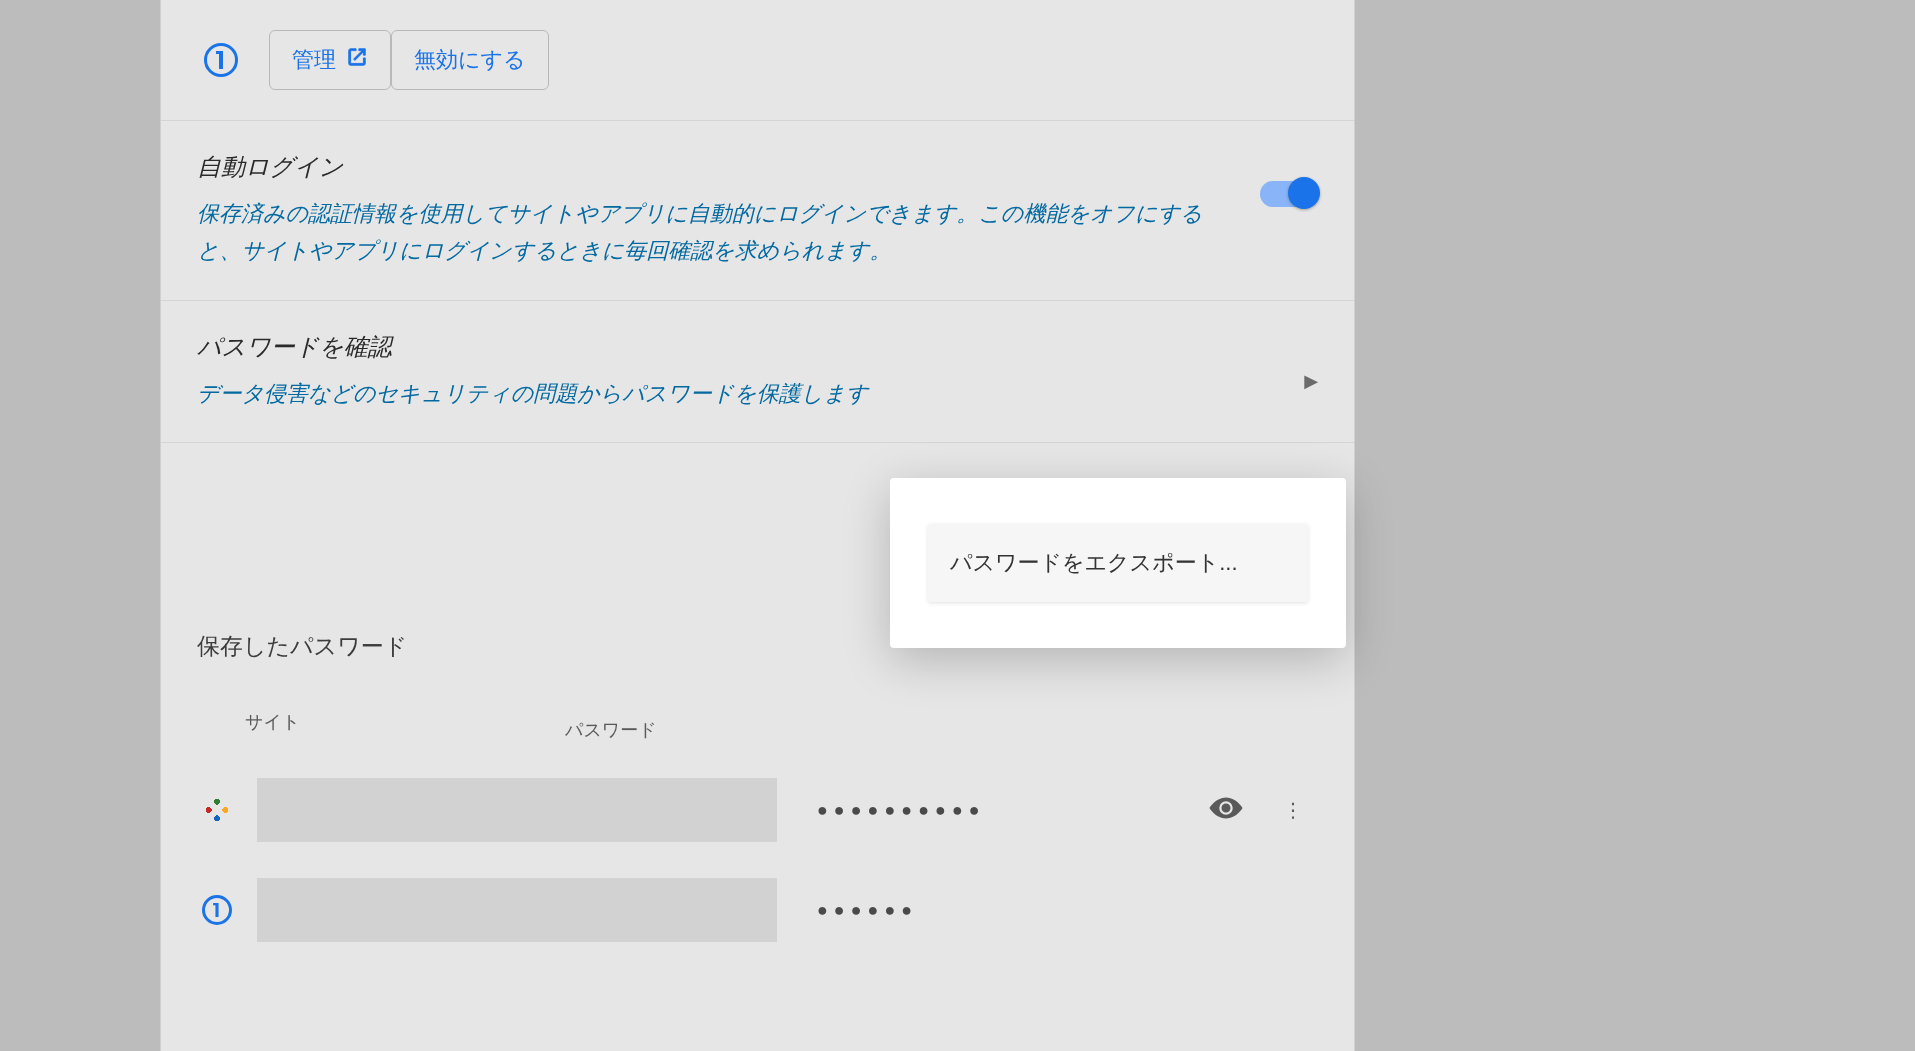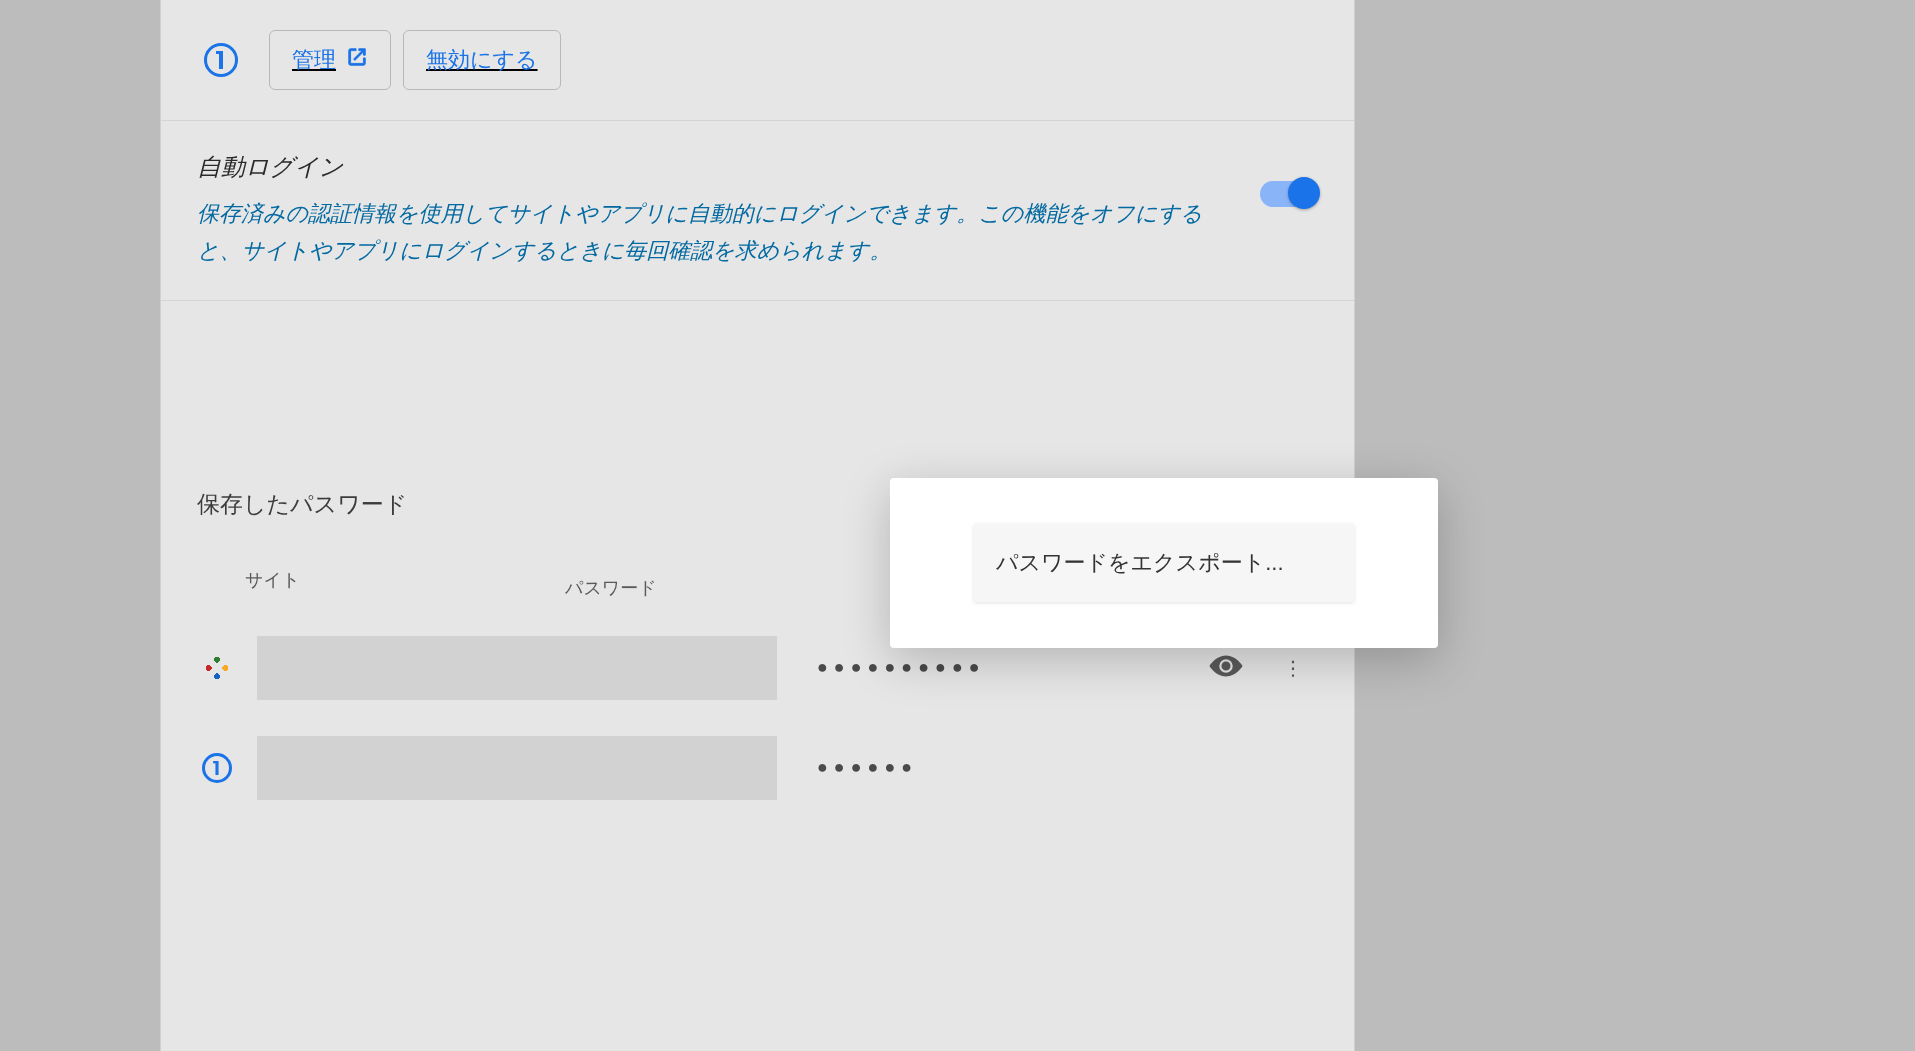--- a/index.html
+++ b/index.html
@@ -51,22 +51,20 @@
       background: #e6e6e6;
     }
     .ext-text {
       flex: 1;
       font-size: 23px;
       color: #3c3c3c;
       line-height: 1.6;
     }
     .ext-actions {
       display: flex;
-      gap: 12px;
-      text-decoration: underline;
     }
     .btn {
       border: 1px solid #b8b8b8;
       background: #e6e6e6;
       padding: 14px 22px;
       border-radius: 6px;
       font-size: 22px;
       color: #1a73e8;
       cursor: pointer;
       display: inline-flex;
@@ -208,21 +206,21 @@
       width: 50px;
       text-align: center;
       cursor: pointer;
       color: #5a5a5a;
       font-size: 20px;
     }
     .popup-backdrop {
       position: absolute;
       left: 890px;
       top: 478px;
-      width: 548px;
+      width: 456px;
       height: 170px;
       background: #fff;
       border-radius: 4px;
       box-shadow: 0 12px 48px rgba(0,0,0,0.22);
       display: flex;
       align-items: center;
       justify-content: center;
     }
     .popup-item {
       width: 380px;
@@ -270,20 +268,27 @@
   </div>
 
   <div class="setting-row">
     <div class="setting-text">
       <div class="setting-title">自動ログイン</div>
       <div class="setting-desc">保存済みの認証情報を使用してサイトやアプリに自動的にログインできます。この機能をオフにすると、サイトやアプリにログインするときに毎回確認を求められます。</div>
     </div>
     <div class="toggle"></div>
   </div>
 
+  <div class="setting-row row-clickable">
+    <div class="setting-text">
+      <div class="setting-title">パスワードを確認</div>
+      <div class="setting-desc">データ侵害などのセキュリティの問題からパスワードを保護します</div>
+    </div>
+    <div class="chevron">▶</div>
+  </div>
 
   <div class="section-gap"></div>
 
   <div class="saved-header">
     <div class="saved-title">保存したパスワード</div>
   </div>
 
   <div class="column-headers">
     <div class="col-site">サイト</div>
     <div class="col-pass">パスワード</div>

